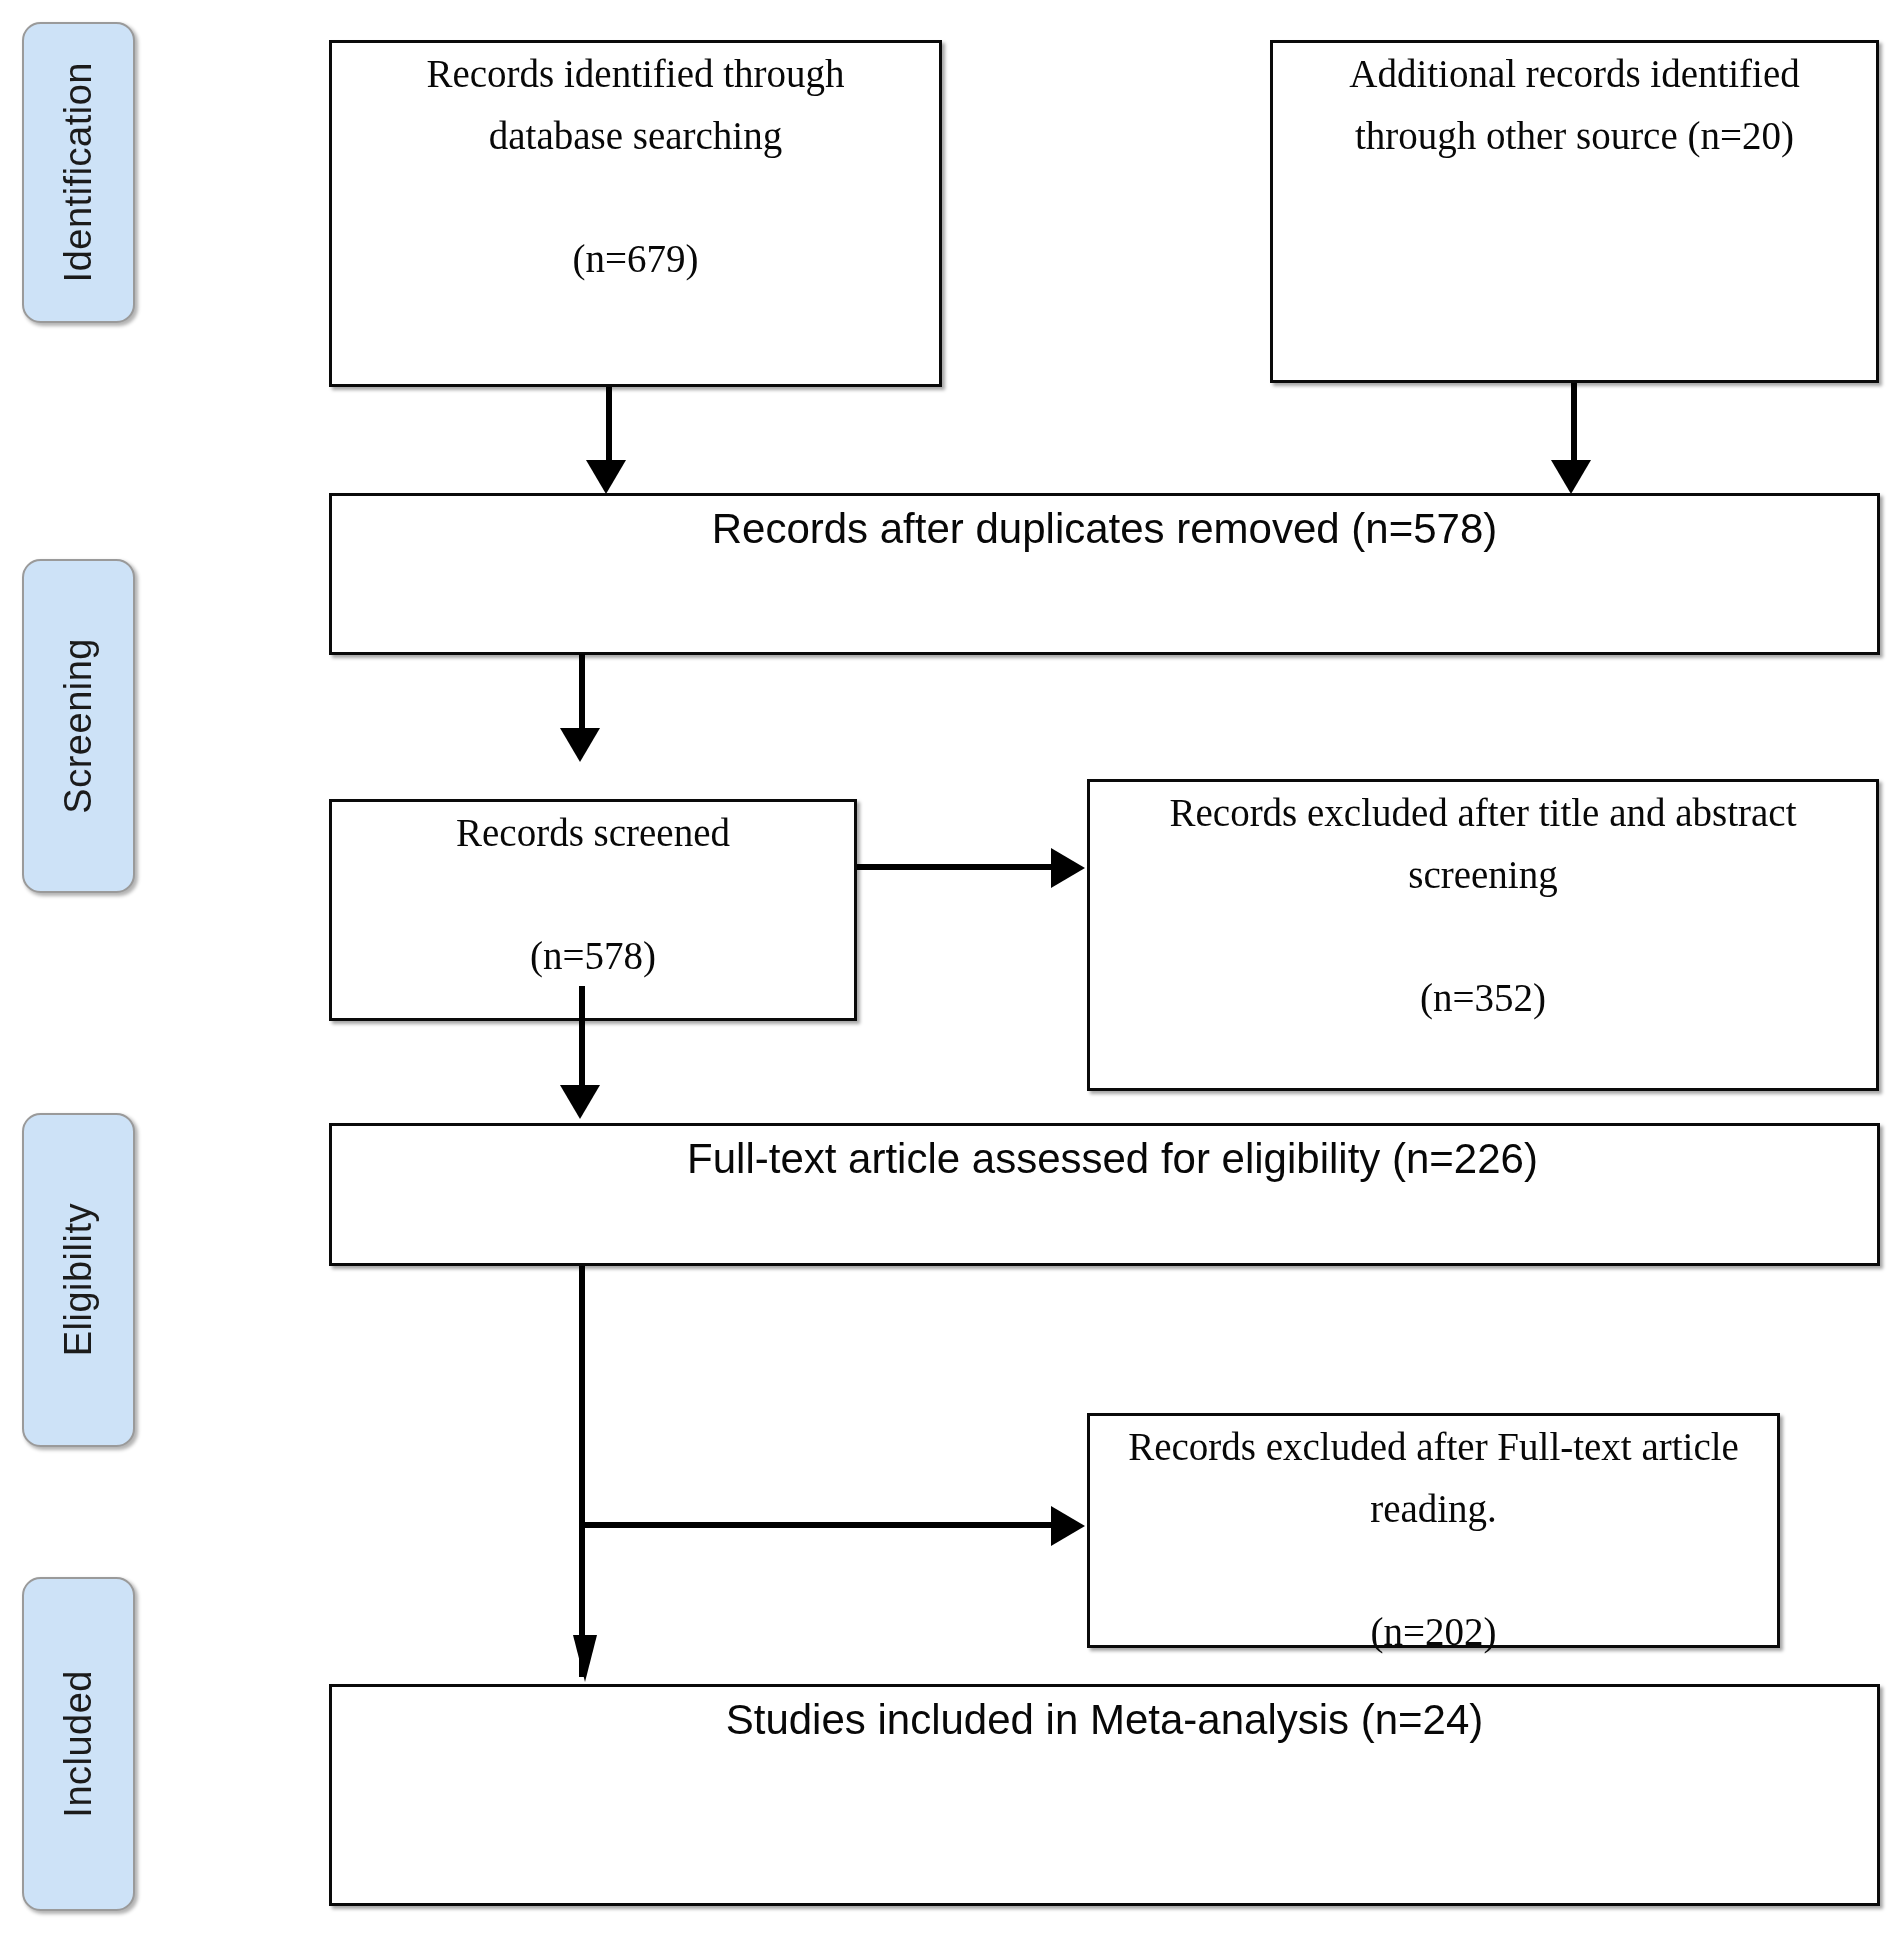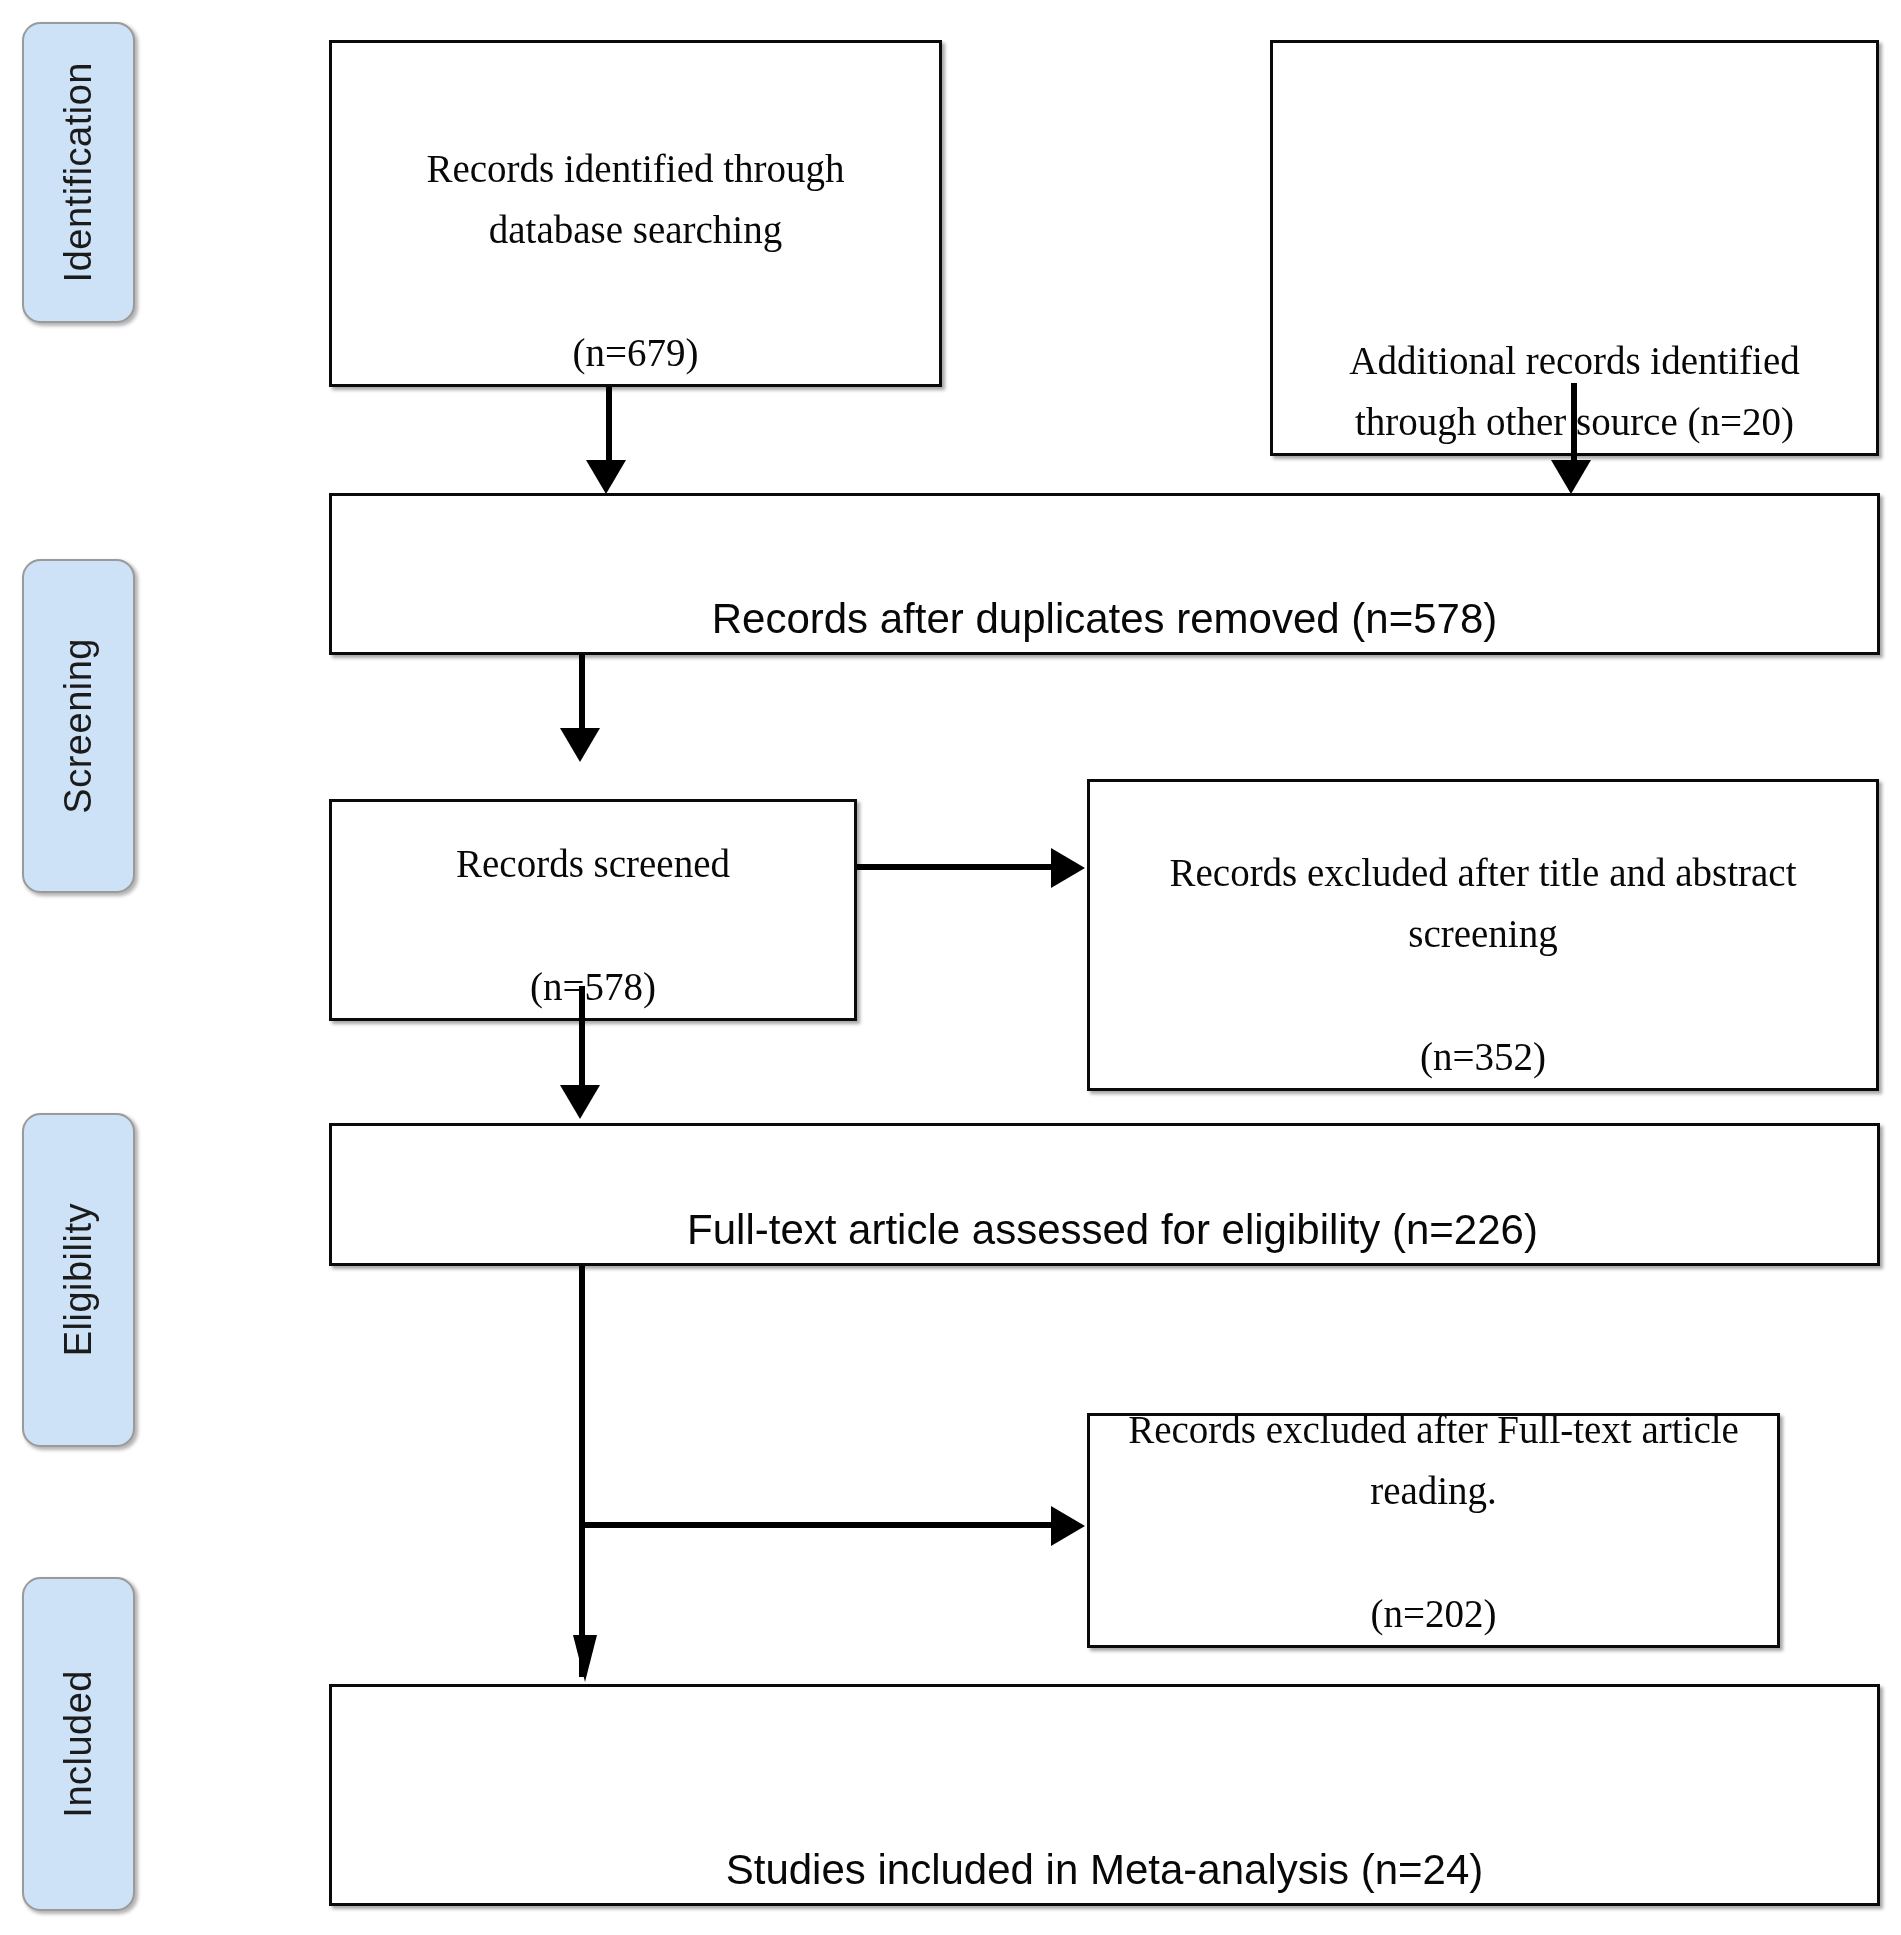--- a/index.html
+++ b/index.html
@@ -40,21 +40,21 @@
     white-space: nowrap;
   }
 
   
   .flow-box {
     position: absolute;
     box-sizing: border-box;
     background: #ffffff;
     border: 3.8px solid #0a0a0a;
     display: flex;
-    align-items: flex-end;
+    align-items: flex-start;
     justify-content: center;
     text-align: center;
     box-shadow: 3.3px 3.3px 3.3px rgba(0,0,0,0.35);
   }
   .flow-box .txt {
     padding: 0 18.6px;
     line-height: 1.58;
     color: #080808;
     white-space: pre-line;
   }
@@ -118,21 +118,21 @@
     <span>Included</span>
   </div>
 
   <div class="flow-box serif" style="left:329px; top:40px; width:613px; height:347px;">
     <div class="txt">Records identified through
 database searching
 
 (n=679)</div>
   </div>
 
-  <div class="flow-box serif" style="left:1270px; top:40px; width:609px; height:416px;">
+  <div class="flow-box serif" style="left:1270px; top:40px; width:609px; height:343px;">
     <div class="txt">Additional records identified
 through other source (n=20)</div>
   </div>
 
   <div class="conn vline" style="left:606px; top:387px; height:77px;"></div>
   <div class="arrow-down" style="left:586px; top:460px;"></div>
 
   <div class="conn vline" style="left:1571px; top:383px; height:80px;"></div>
   <div class="arrow-down" style="left:1551px; top:460px;"></div>
 

